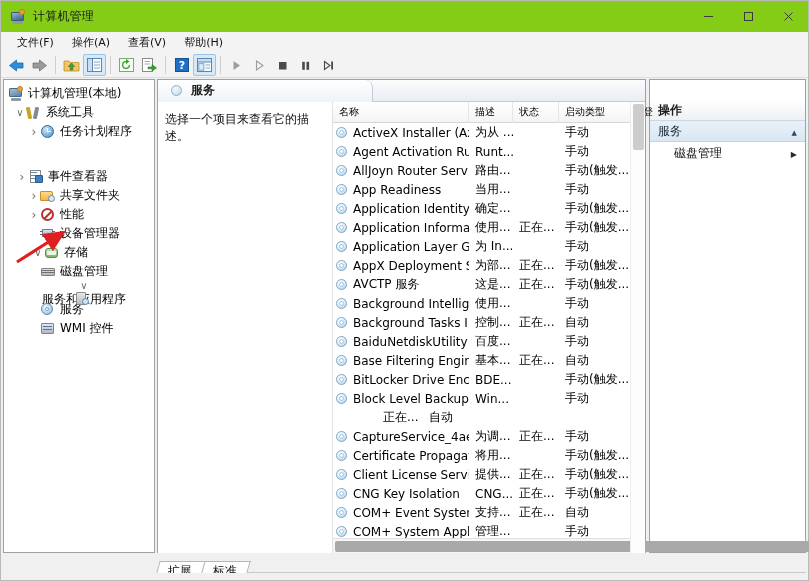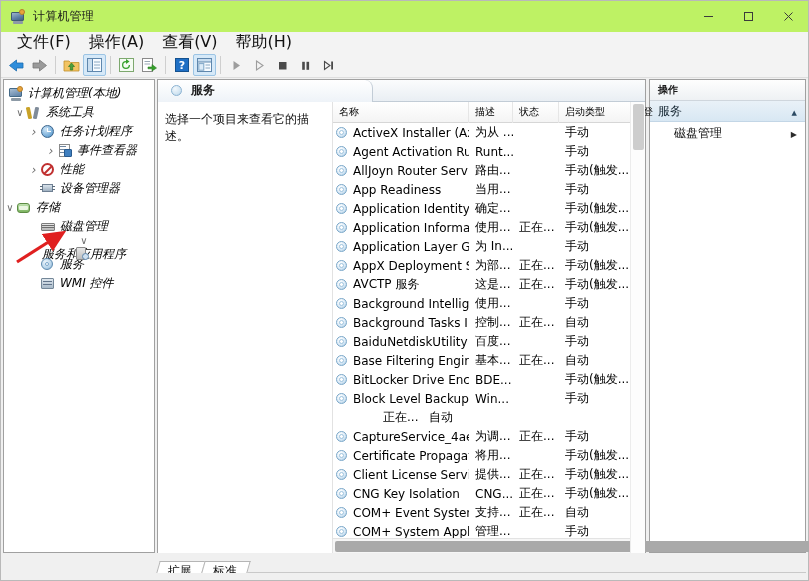--- a/index.html
+++ b/index.html
@@ -16,21 +16,21 @@
     position: relative;
     width: 809px; height: 581px;
     background: #f0f0f0;
     border: 1px solid #b9b9b9;
     display: flex; flex-direction: column;
   }
 
   
   .titlebar {
     height: 31px; min-height: 31px;
-    background: #bef264;
+    background: #84cc16;
     display: flex; align-items: center;
     position: relative;
     text-align: center;
   }
   .title-icon {
     width: 16px; height: 16px;
     margin-left: 9px; margin-right: 7px;
     position: relative; flex: none;
   }
   .title-icon .scr {
@@ -63,21 +63,21 @@
 
   
   .menubar {
     height: 21px; min-height: 21px;
     background: #f3f3f3;
     display: flex; align-items: center;
     padding-left: 7px;
   }
   .menu-item {
     padding: 2px 9px 2px 9px;
-    font-size: 16px; color: #101010;
+    font-size: 11px; color: #101010;
     white-space: nowrap;
   }
 
   
   .toolbar {
     height: 25px; min-height: 25px;
     background: #f3f3f3;
     display: flex; align-items: center;
     padding-left: 4px;
     border-bottom: 1px solid #dedede;
@@ -115,21 +115,21 @@
   }
   .actions-pane {
     width: 157px; min-width: 157px;
     margin: 1px 2px 0 3px;
     background: #ffffff;
     border: 1px solid #a0a0a0;
     display: flex; flex-direction: column;
   }
 
   
-  .tree { padding: 4px 0 0 0; font-style: italic; }
+  .tree { padding: 4px 0 0 0; }
   .tnode {
     display: flex; align-items: center;
     height: 19px; white-space: nowrap;
     font-size: 12px; color: #000;
   }
   .twist {
     width: 12px; min-width:12px; height: 19px;
     display:flex; align-items:center; justify-content:center;
     color:#6d6d6d; font-size:9px;
   }
@@ -266,21 +266,21 @@
     position:absolute; left:2px; top:2px; height:11px; width:712px;
     background:#a9a9a9; border-radius:2px;
   }
 
   
   .act-title {
     height:21px; min-height:21px;
     background: linear-gradient(#fefefe,#eef1f4);
     border-bottom:1px solid #cfd6dd;
     display:flex; align-items:center; padding-left:8px;
-    font-size:10px; font-weight:bold; color:#1b1b1b;
+    font-size:12px; font-weight:bold; color:#1b1b1b;margin-top:20px;
   }
   .act-group {
     height:21px; min-height:21px;
     background: linear-gradient(#e9f1f8,#d8e7f3);
     border-bottom:1px solid #c3d6e6;
     display:flex; align-items:center; padding:0 8px;
     font-size:12px; color:#12232f;
   }
   .act-group .spacer{flex:1;}
   .act-row {
@@ -470,50 +470,58 @@
         <div class="tnode" style="padding-left:24px;">
           <div class="twist tw-closed"></div>
           <div class="ticon ic-clock">
               <div class="c"></div>
               <div class="h"></div>
               <div class="m"></div>
             </div>
           <div class="tlabel">任务计划程序</div>
         </div>
 
-        <div class="tnode" style="padding-left:41px;">
+        <div class="tnode" style="padding-left:12px;margin-top:26px;">
           <div class="twist tw-closed"></div>
           <div class="ticon ic-event">
               <div class="p"></div>
               <div class="bar"></div>
               <div class="badge"></div>
             </div>
           <div class="tlabel">事件查看器</div>
         </div>
 
+        <div class="tnode" style="padding-left:24px;">
+          <div class="twist tw-closed"></div>
+          <div class="ticon ic-shared">
+              <div class="f"></div>
+              <div class="h2"></div>
+            </div>
+          <div class="tlabel">共享文件夹</div>
+        </div>
 
         <div class="tnode" style="padding-left:24px;">
           <div class="twist tw-closed"></div>
           <div class="ticon ic-perf">
               <div class="c"></div>
               <div class="l"></div>
             </div>
           <div class="tlabel">性能</div>
         </div>
 
         <div class="tnode" style="padding-left:36px;">
           <div class="ticon ic-dev">
               <div class="b"></div>
               <div class="p1"></div>
               <div class="p2"></div>
             </div>
           <div class="tlabel">设备管理器</div>
         </div>
 
-        <div class="tnode" style="">
+        <div class="tnode" style="margin-left:28px;">
           <div class="twist tw-open"></div>
           <div class="ticon ic-stor">
               <div class="d"></div>
               <div class="m"></div>
             </div>
           <div class="tlabel">存储</div>
         </div>
 
         <div class="tnode" style="padding-left:36px;text-align:right;">
           <div class="ticon ic-disk">

